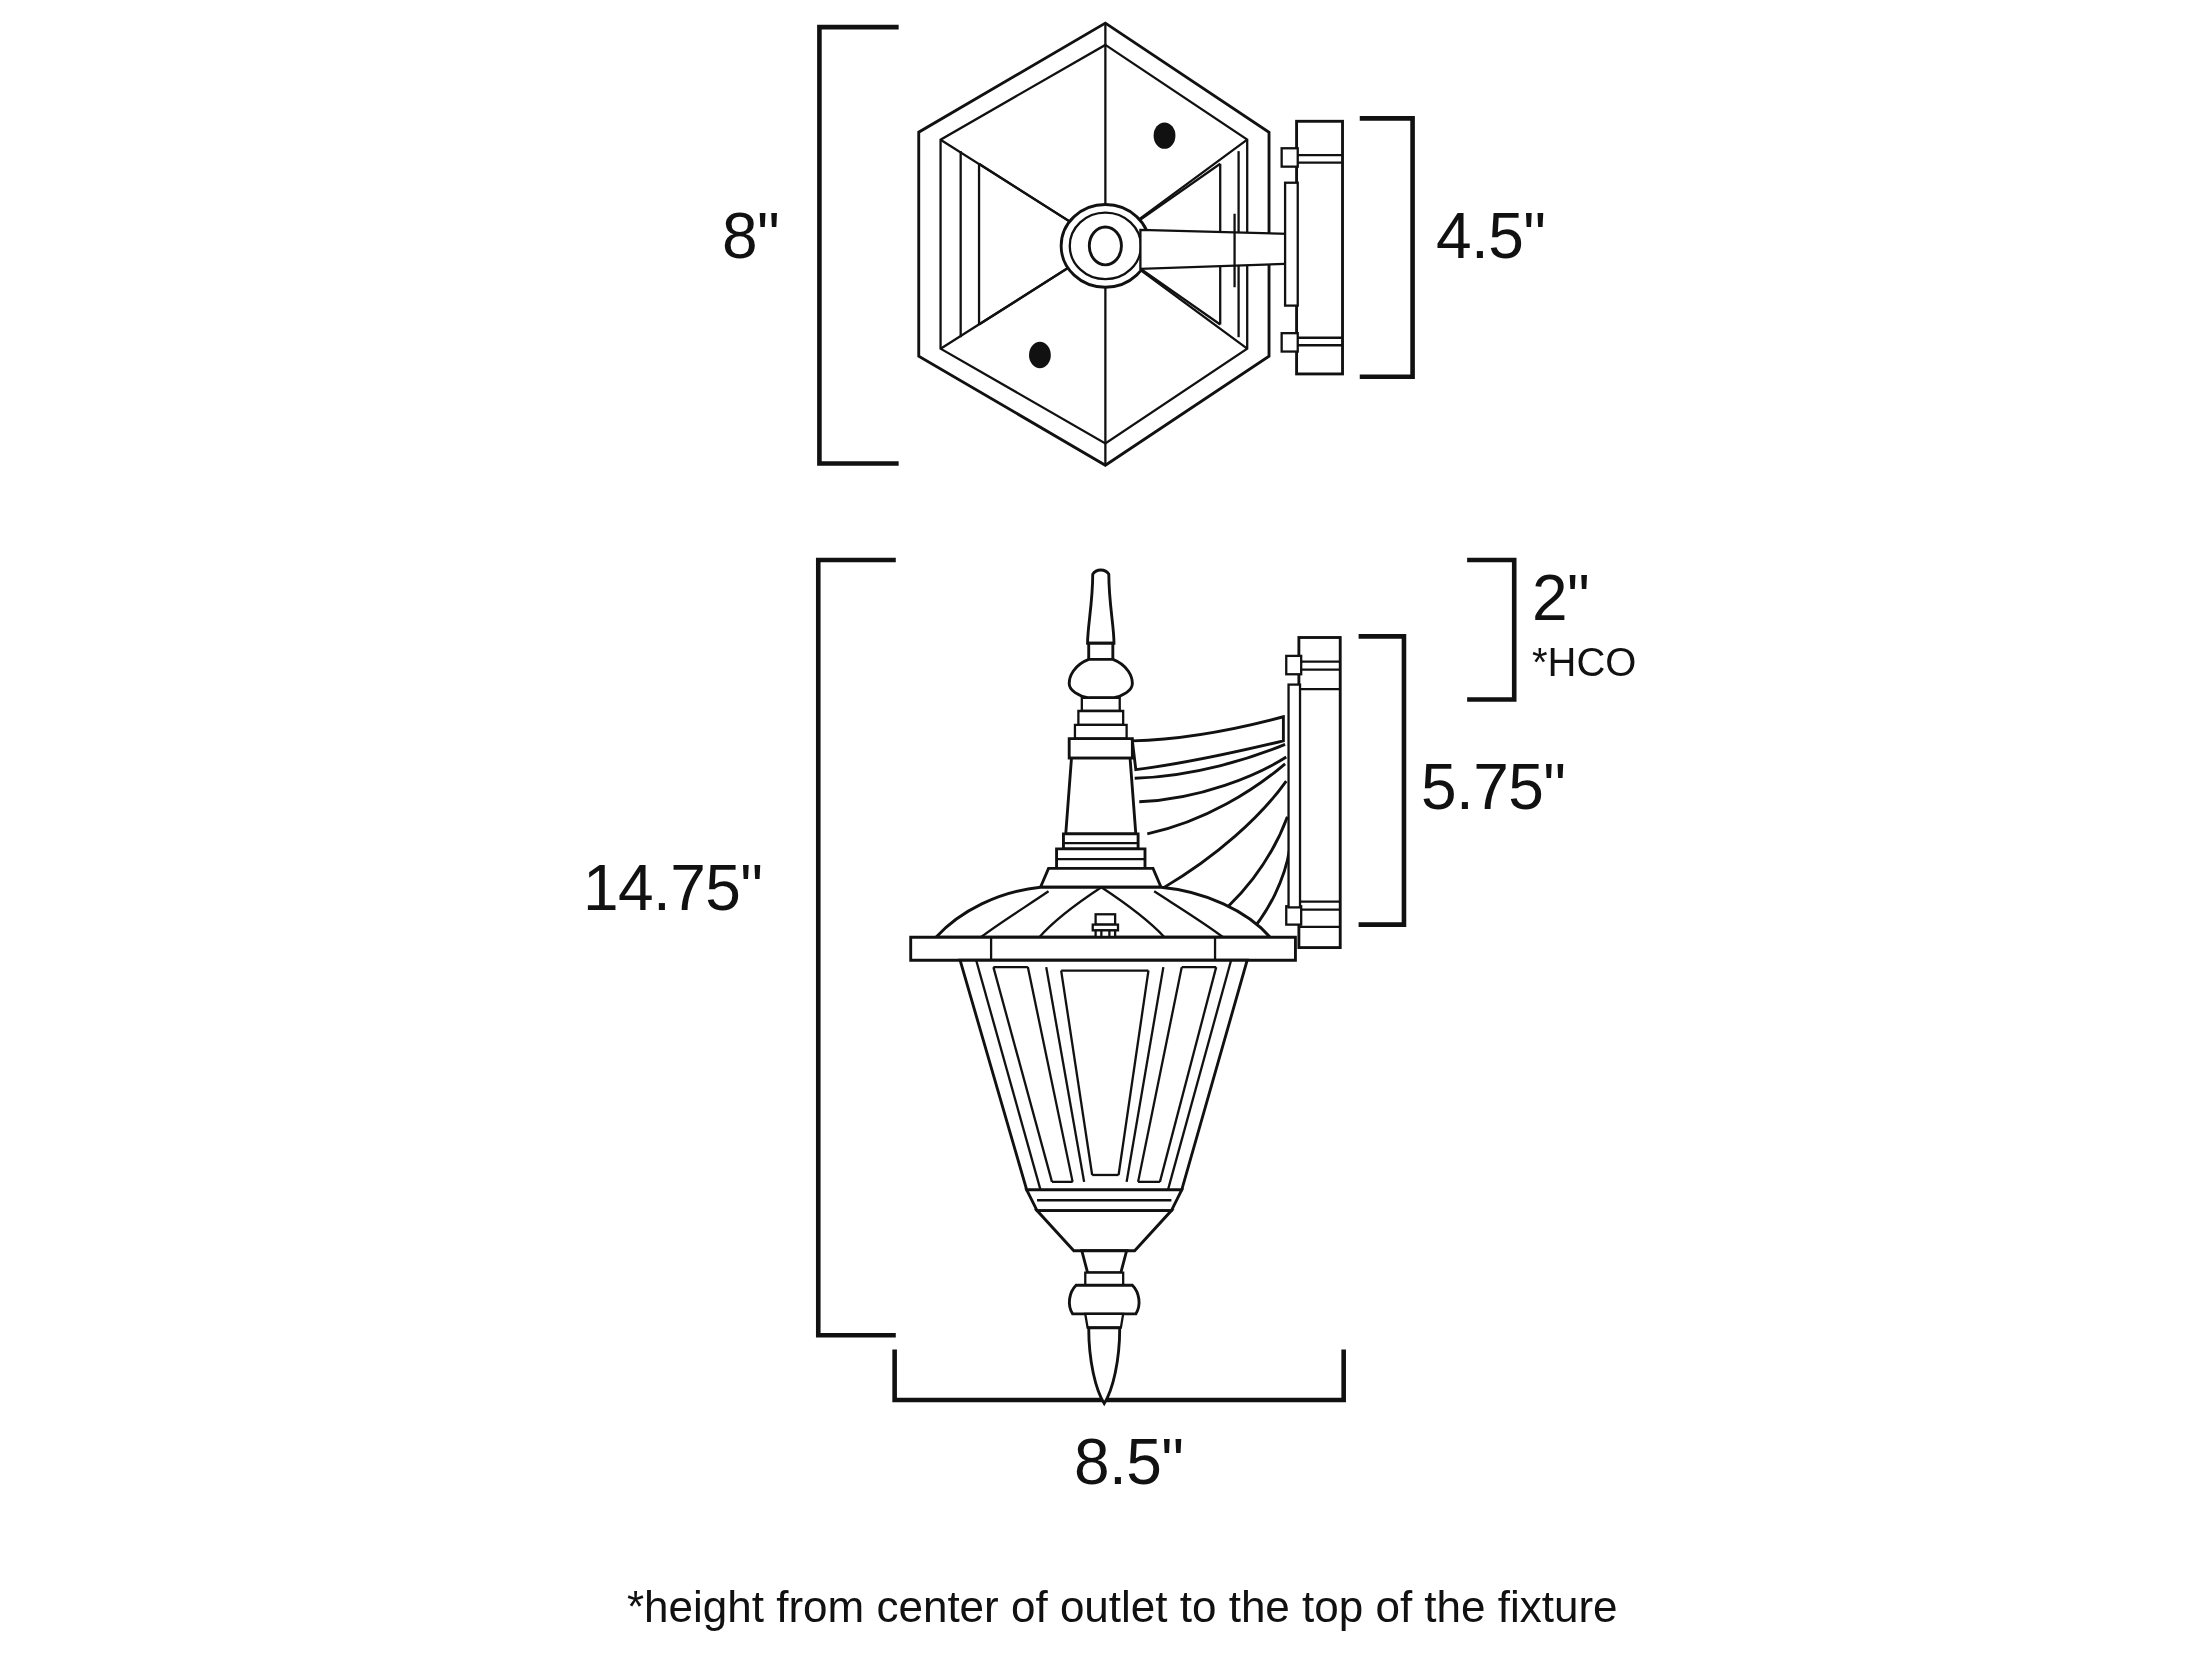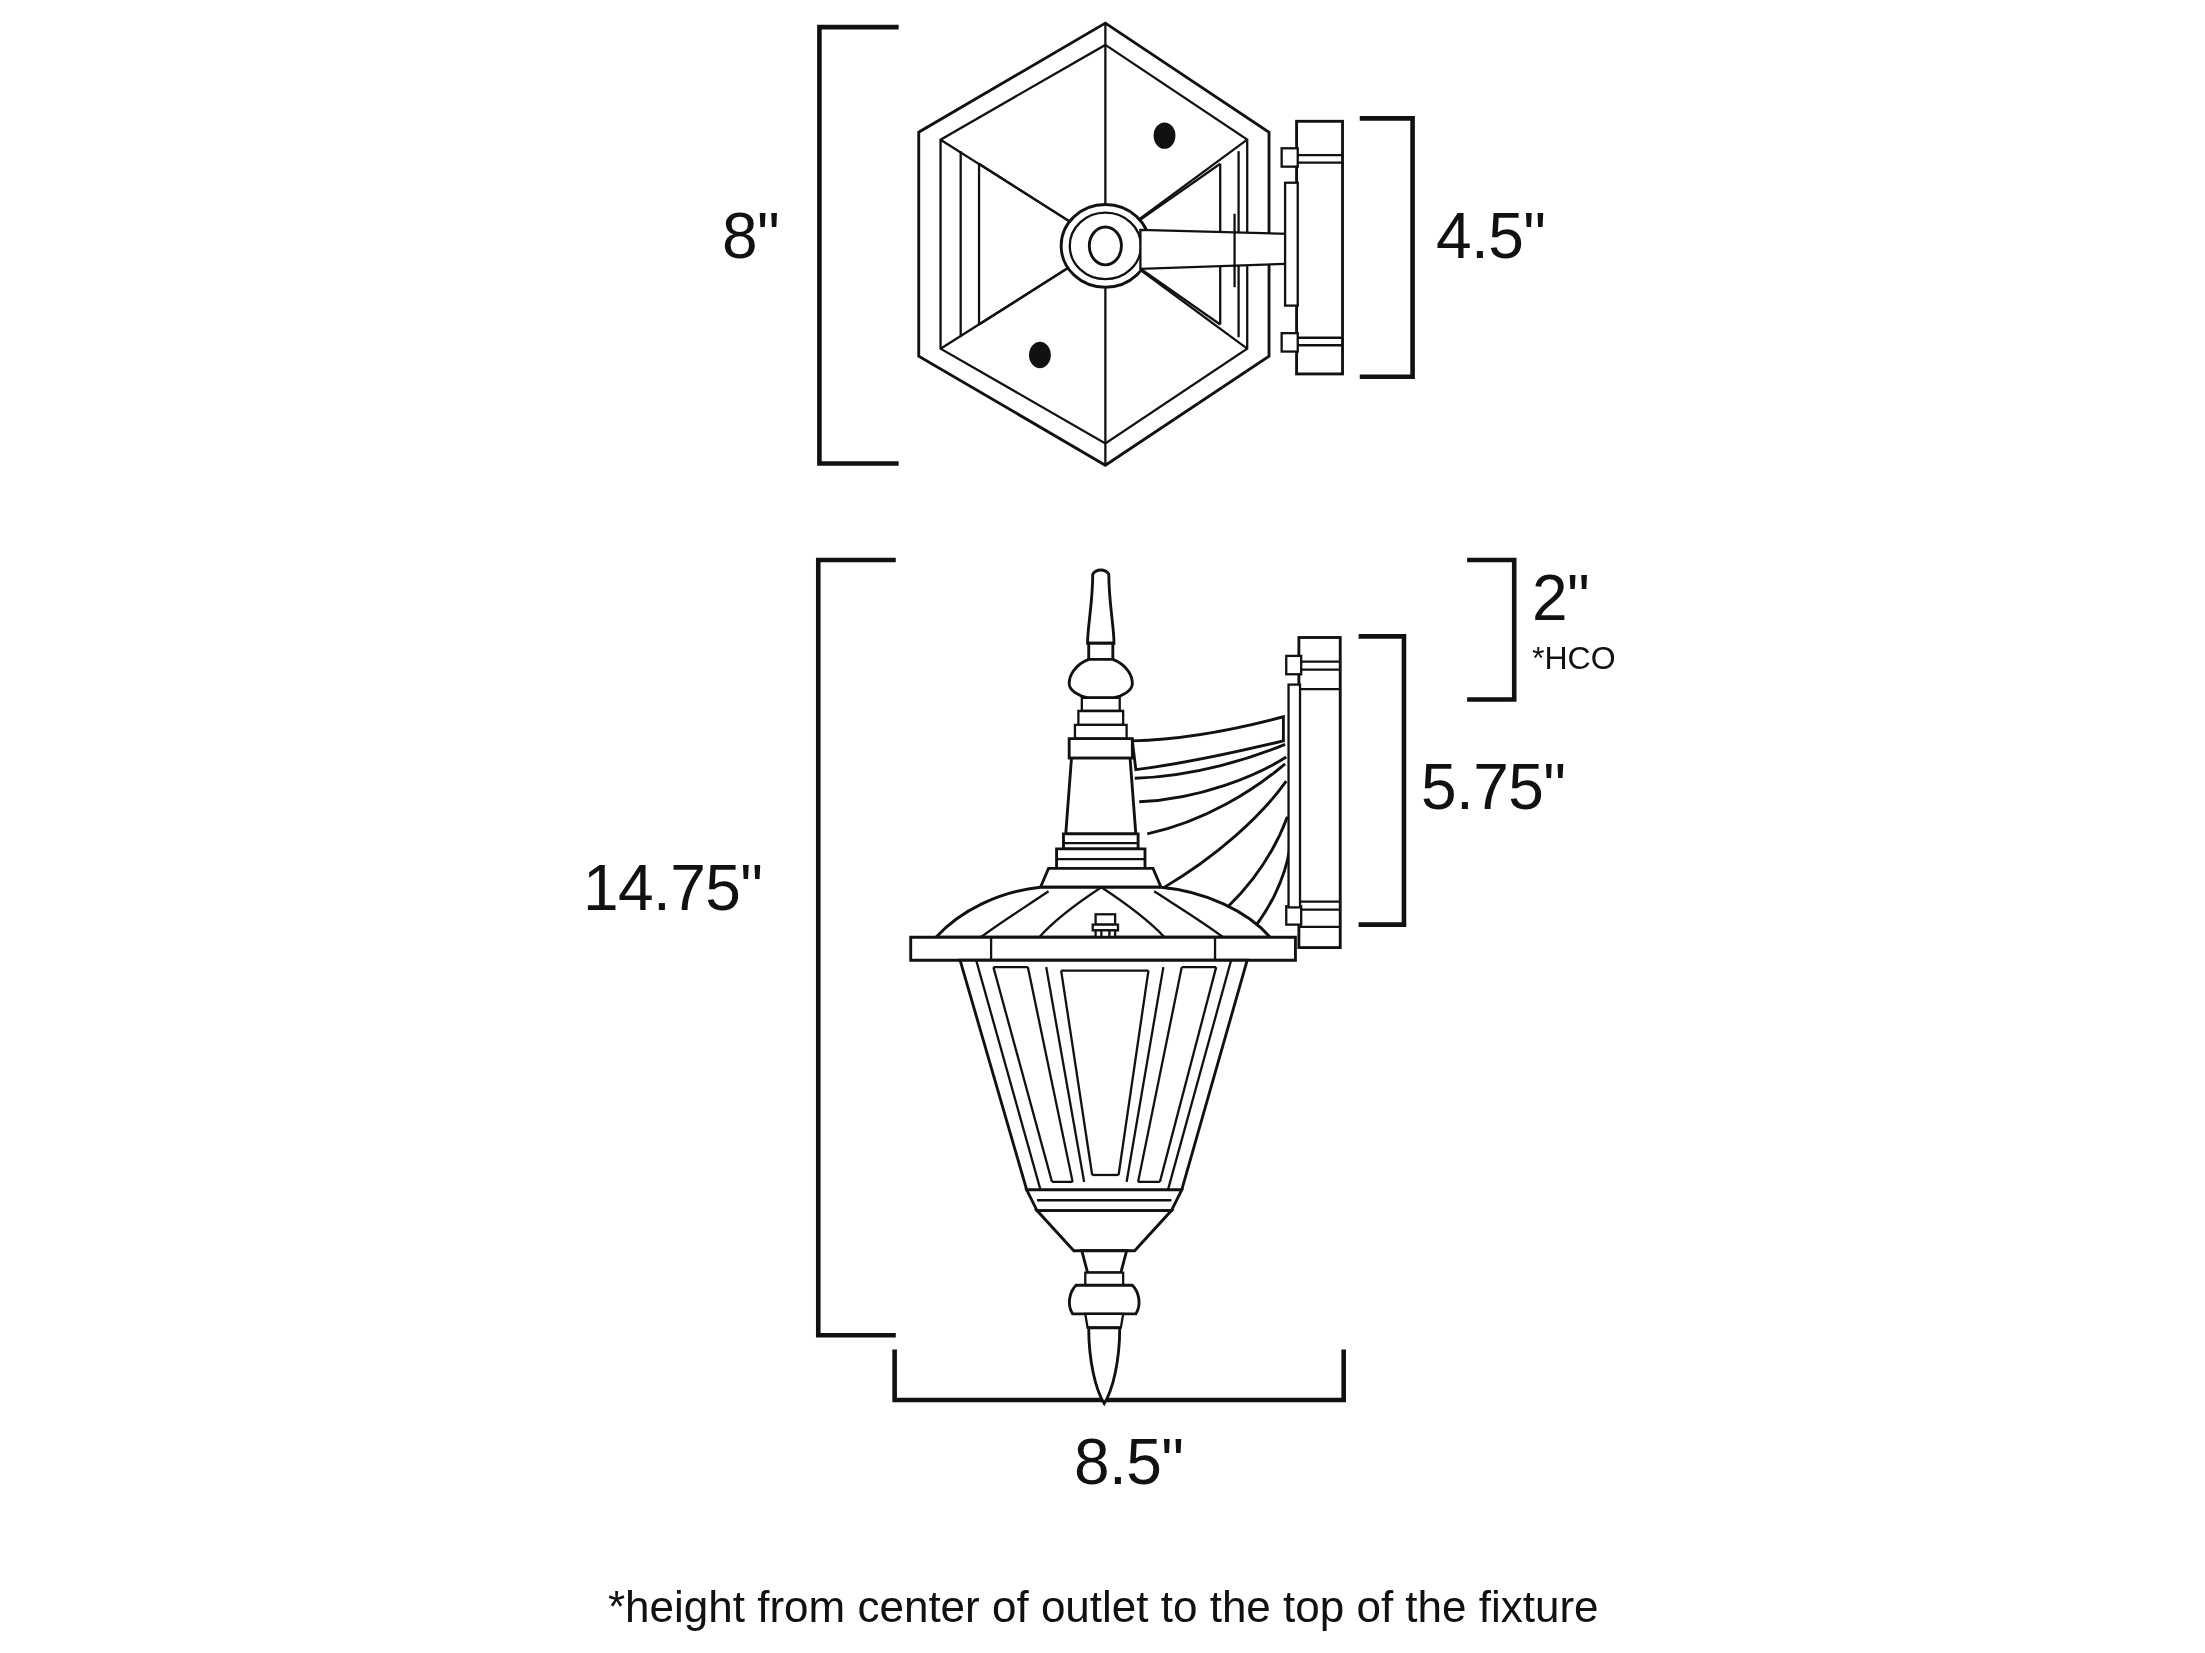--- a/index.html
+++ b/index.html
@@ -19,21 +19,21 @@
   .solid{fill:#111111;stroke:none;}
   .label{
     position:absolute;
     font-family:"Liberation Sans", sans-serif;
     color:#111111;
     white-space:nowrap;
     line-height:1;
     font-weight:400;
   }
   .dim-label{font-size:64px;letter-spacing:-0.6px;}
-  .sub-label{font-size:32px;letter-spacing:0px;}
+  .sub-label{font-size:40px;letter-spacing:0px;}
   .caption{font-size:44px;}
 </style>
 </head>
 <body>
 
 <div id="sheet">
 
   <svg id="drawing" viewBox="0 0 3840 2880">
 
     <g>
@@ -232,16 +232,16 @@
   <div class="label dim-label" style="left:583px;top:856px;">14.75"</div>
 
   <div class="label dim-label" style="left:1074px;top:1430px;">8.5"</div>
 
   <div class="label dim-label" style="left:1532px;top:566px;">2"</div>
 
   <div class="label sub-label" style="left:1532px;top:642px;">*HCO</div>
 
   <div class="label dim-label" style="left:1421px;top:755px;">5.75"</div>
 
-  <div class="label caption" style="left:608px;top:1585px;">*height from center of outlet to the top of the fixture</div>
+  <div class="label caption" style="left:627px;top:1585px;">*height from center of outlet to the top of the fixture</div>
 
 </div>
 
 
 </body></html>

